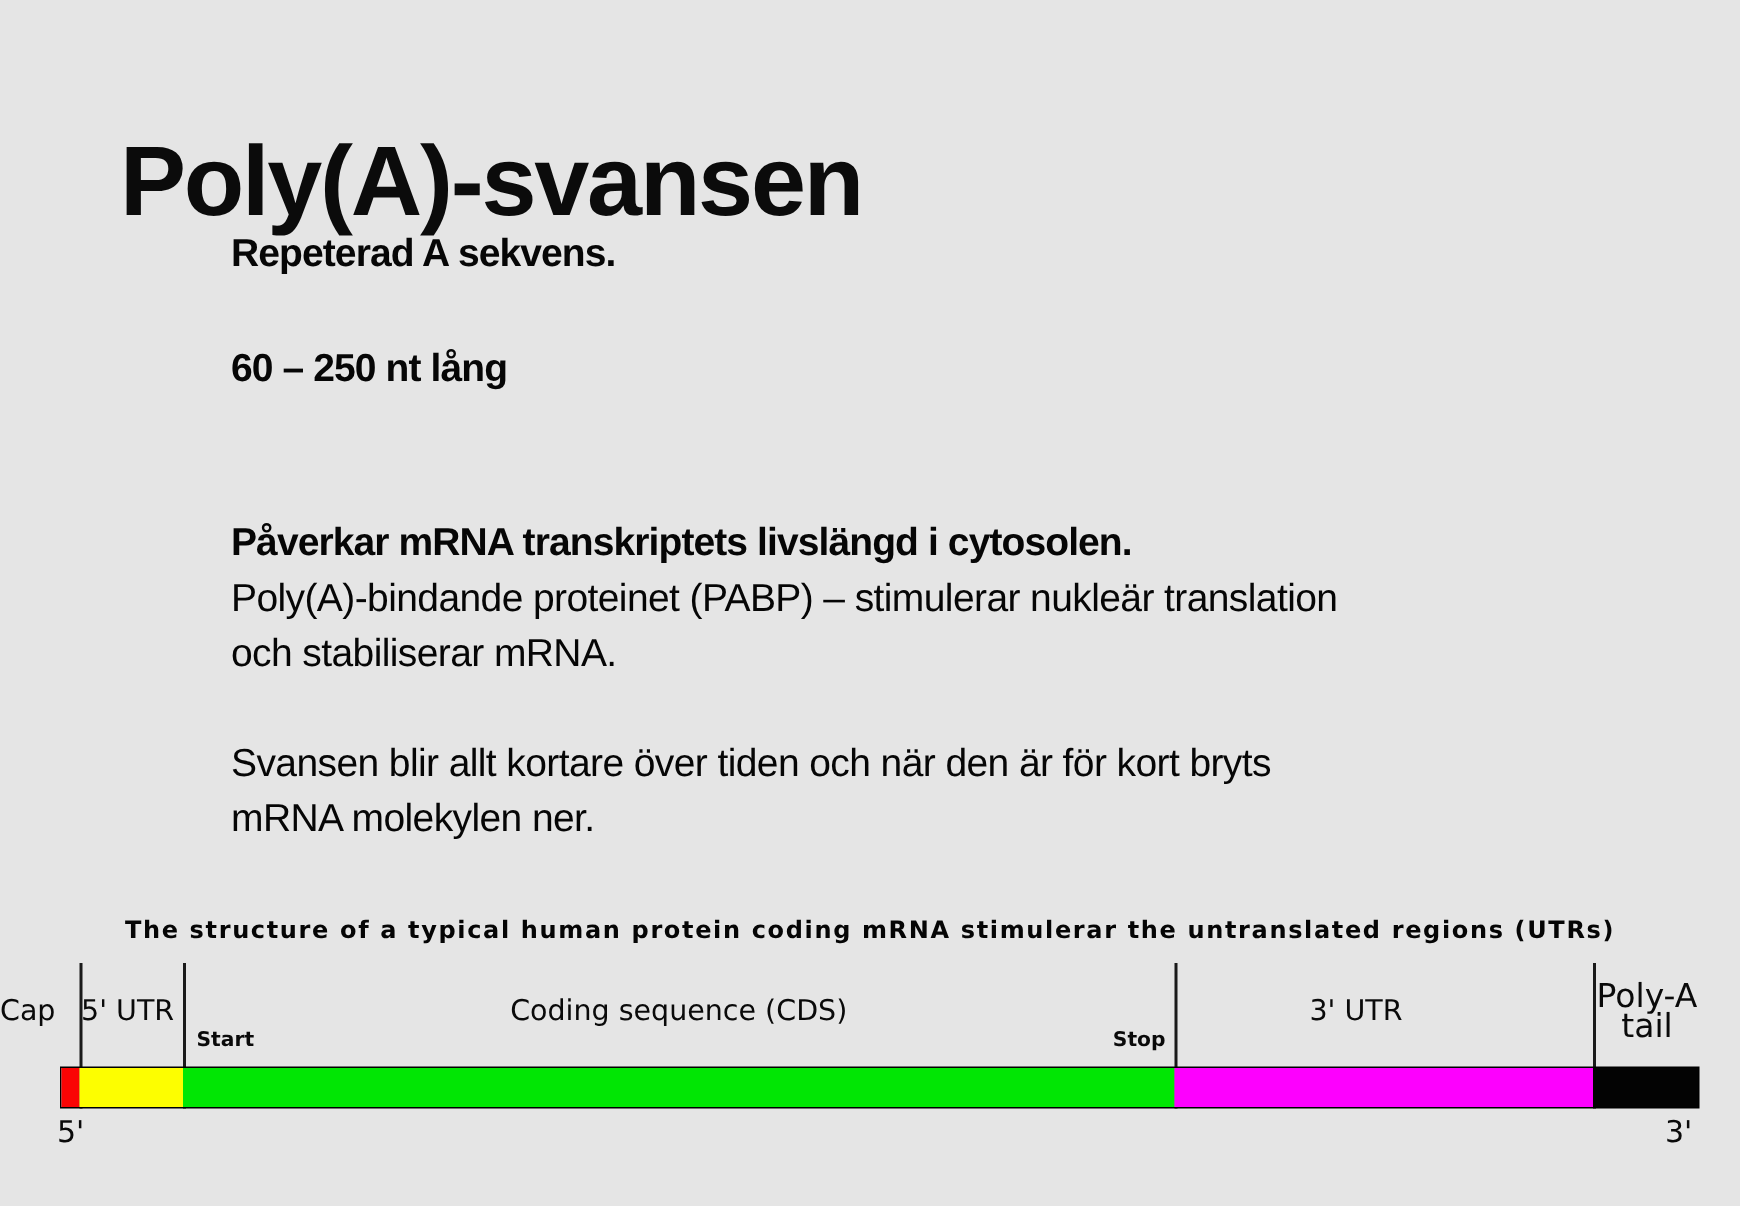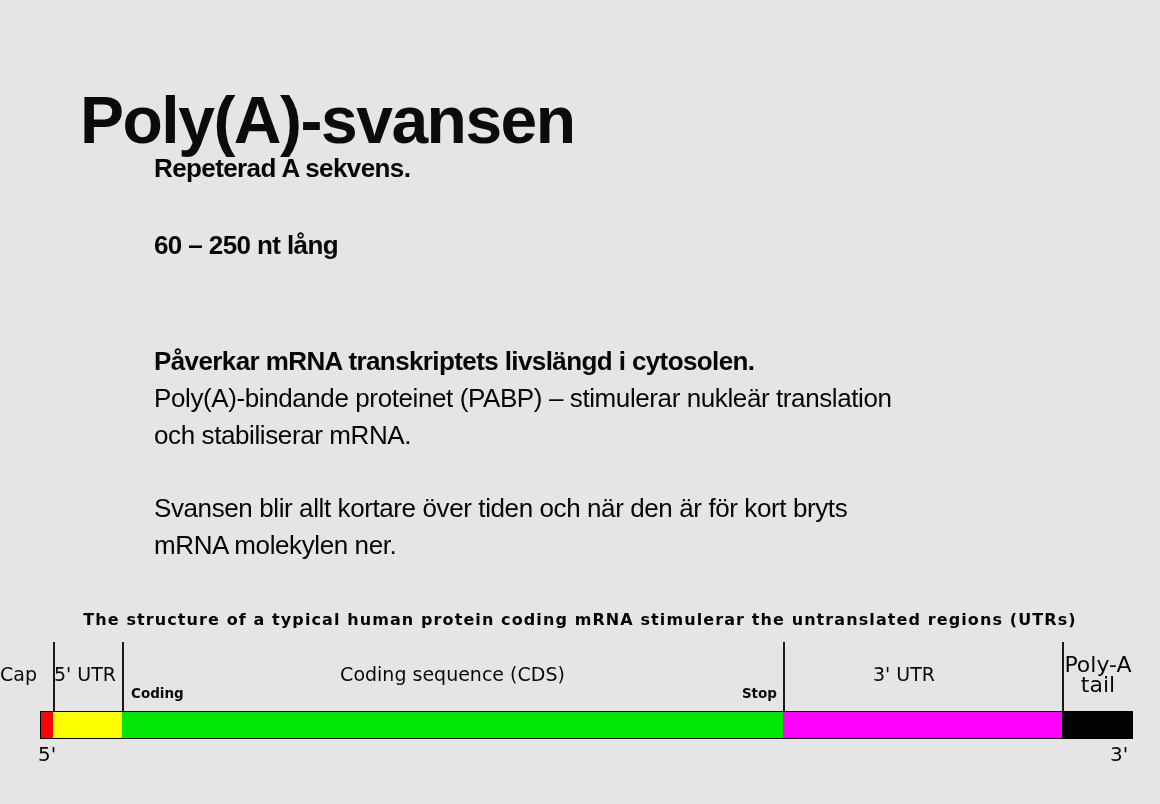--- a/index.html
+++ b/index.html
@@ -114,21 +114,21 @@
 
     <div class="dlabel lab-cap">Cap</div>
     <div class="dlabel lab-utr5">5' UTR</div>
     <div class="dlabel lab-cds">Coding sequence (CDS)</div>
     <div class="dlabel lab-utr3">3' UTR</div>
     <div class="dlabel lab-polya">
       <div>Poly-A</div>
       <div>tail</div>
     </div>
 
-    <div class="lab-small lab-start">Coding</div>
+    <div class="lab-small lab-start">Start</div>
     <div class="lab-small lab-stop">Stop</div>
 
     <div class="bar">
       <div class="seg seg-cap" style="background-color: rgb(250, 4, 4);"></div>
       <div class="seg seg-utr5" style="background-color: rgb(253, 254, 0);"></div>
       <div class="seg seg-cds" style="background-color: rgb(1, 230, 4);"></div>
       <div class="seg seg-utr3" style="background-color: rgb(253, 0, 254);"></div>
       <div class="seg seg-polya" style="background-color: rgb(3, 3, 3);"></div>
     </div>
 

